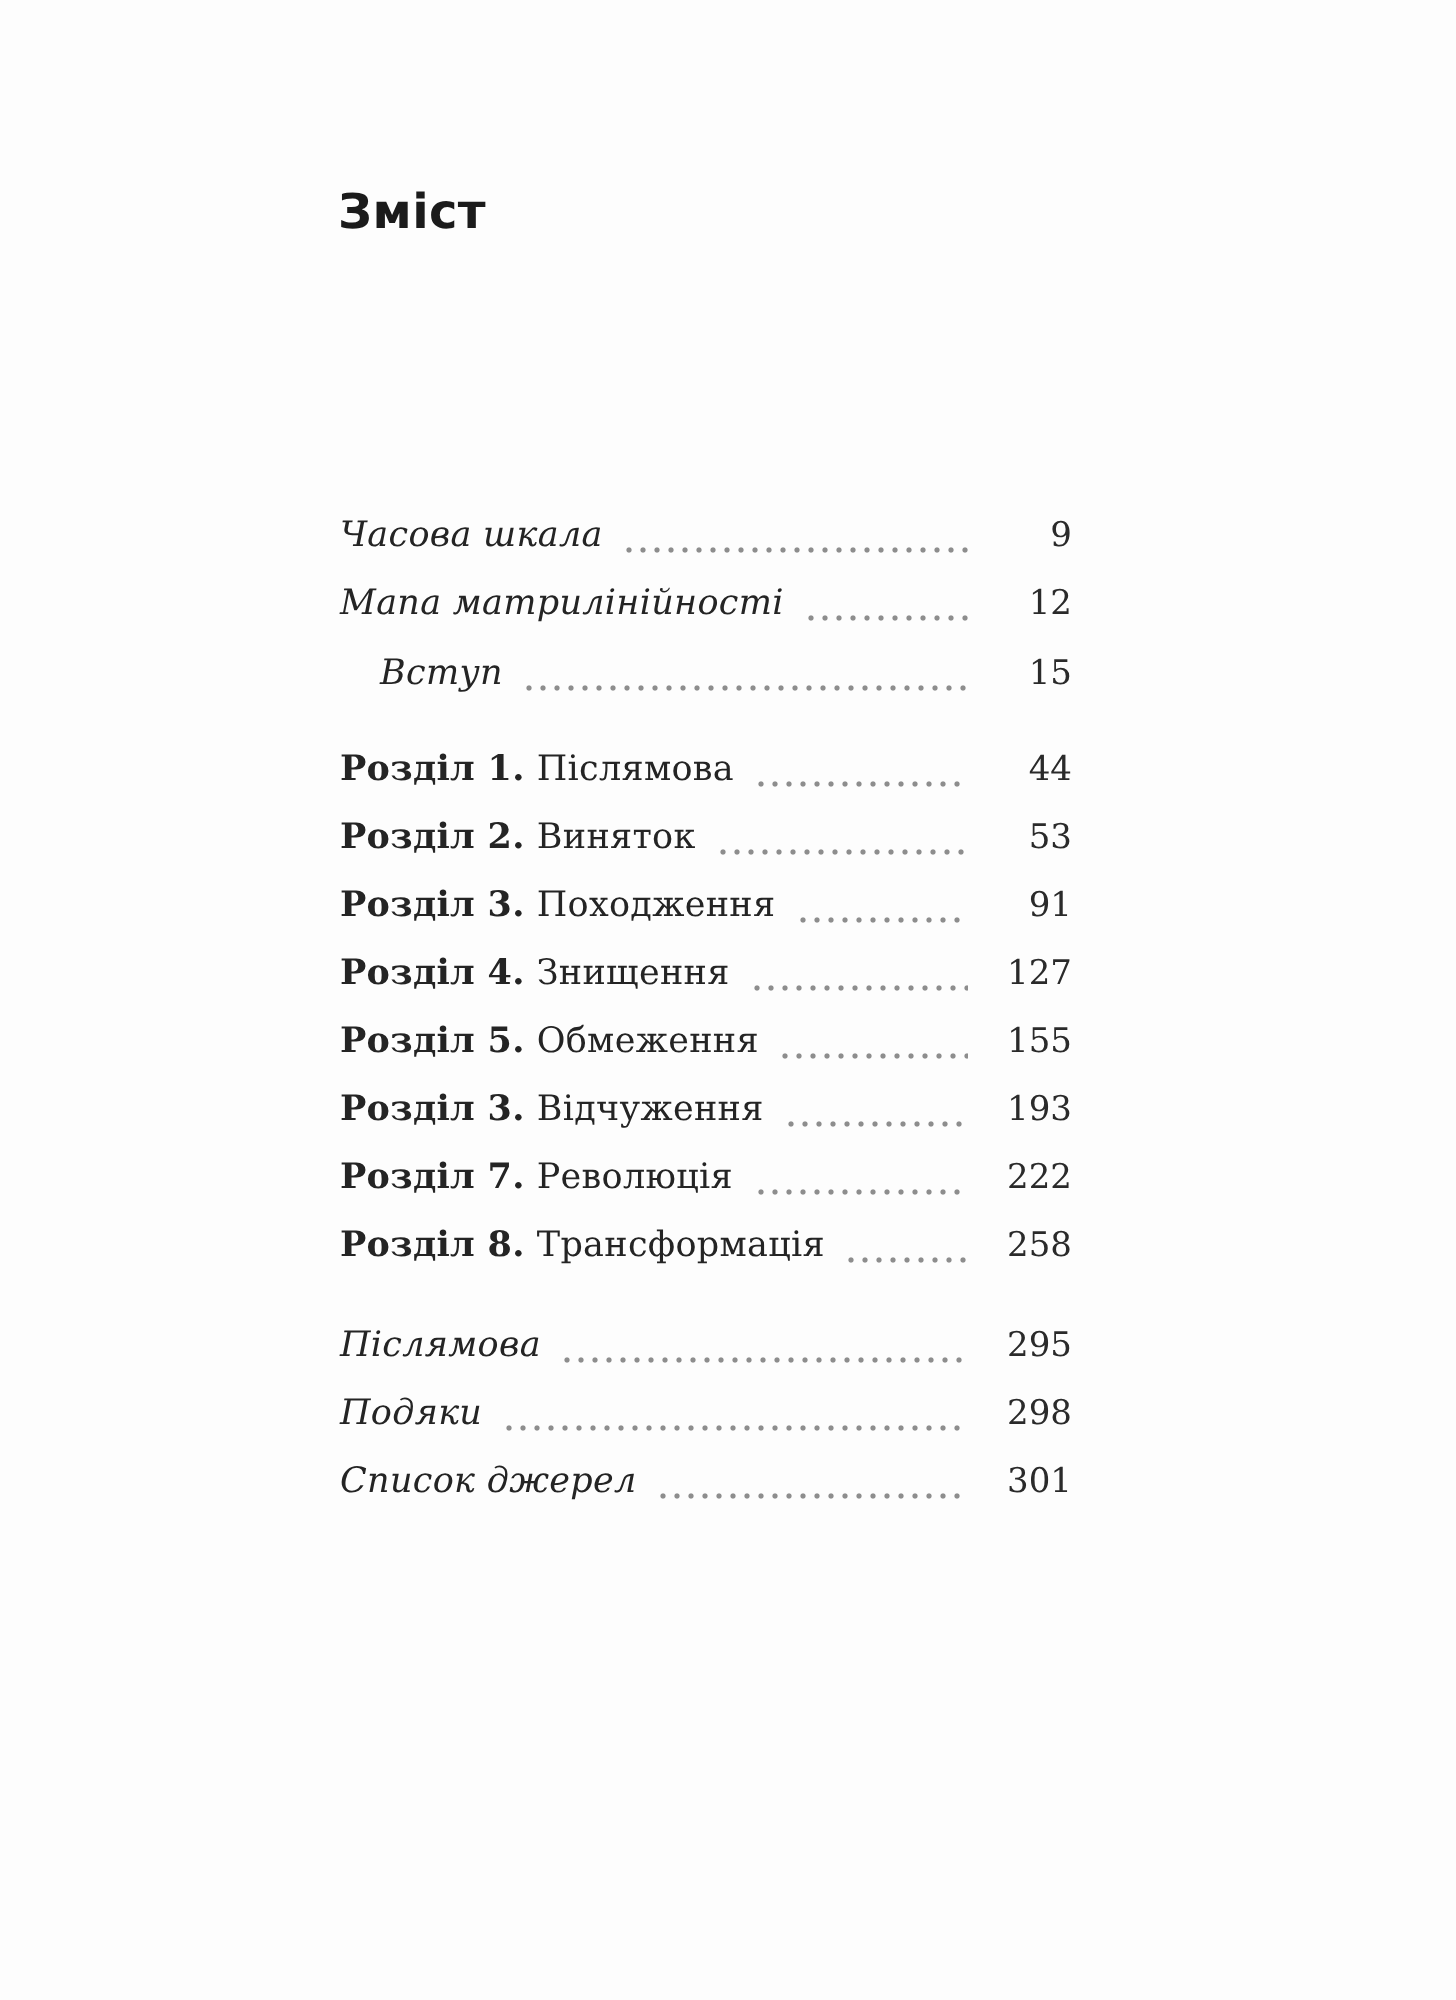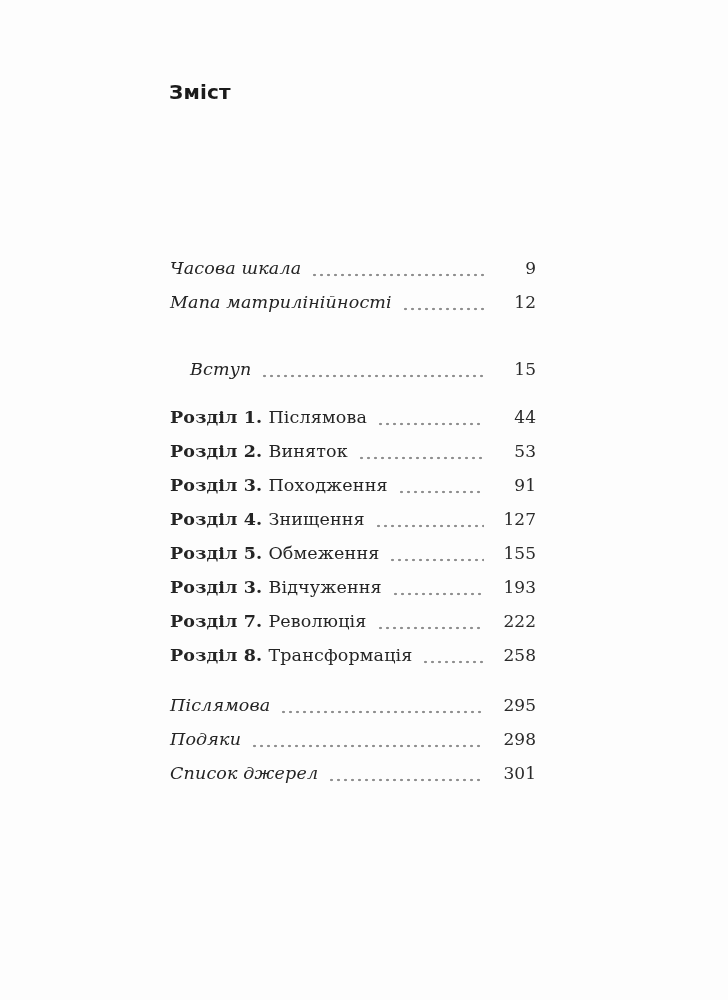--- a/index.html
+++ b/index.html
@@ -6,35 +6,35 @@
   body {
     width: 728px; height: 1000px;
     background: #fcfcfc;
     position: relative;
     font-family: "DejaVu Serif", serif;
     color: #242424;
     overflow: hidden;
   }
   .page { position: absolute; inset: 0; background: #fdfdfd; }
   .page-title {
-    position: absolute; left: 169px; top: 77px;
+    position: absolute; left: 169px; top: 91px;
     font-family: "DejaVu Sans", sans-serif;
-    font-weight: 700; font-size: 20px; line-height: 30px;
+    font-weight: 700; font-size: 24px; line-height: 30px;
     color: #1b1b1b; letter-spacing: 0.2px;
   }
   .toc {
     position: absolute; left: 170px; top: 258px; width: 366px;
   }
   .row {
     display: flex; align-items: center;
     height: 20px; margin-bottom: 14px;
     font-size: 17.5px; line-height: 20px;
     white-space: nowrap;
   }
-  .row.mb-xl { margin-bottom: 47px; }
+  .row.mb-xl { margin-bottom: 15px; }
   .row.mb-xl2 { margin-bottom: 28px; margin-left: 20px; }
   .row.mb-xl3 { margin-bottom: 30px; }
   .label { flex: 0 0 auto; letter-spacing: 0.15px; }
   .italic { font-style: italic; }
   .prefix { font-weight: 700; font-style: normal; margin-right: 6px; }
   .leader {
     flex: 1 1 auto; align-self: stretch;
     margin: 0 6px 0 10px;
     background-image: radial-gradient(circle, #8d8d8d 1.05px, rgba(0,0,0,0) 1.55px);
     background-size: 7px 6px;

